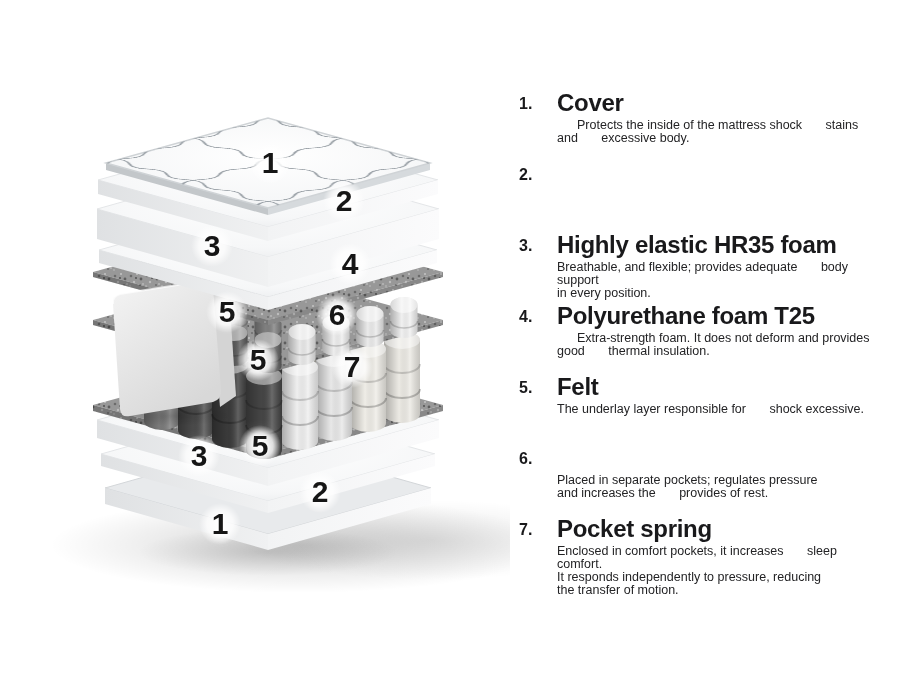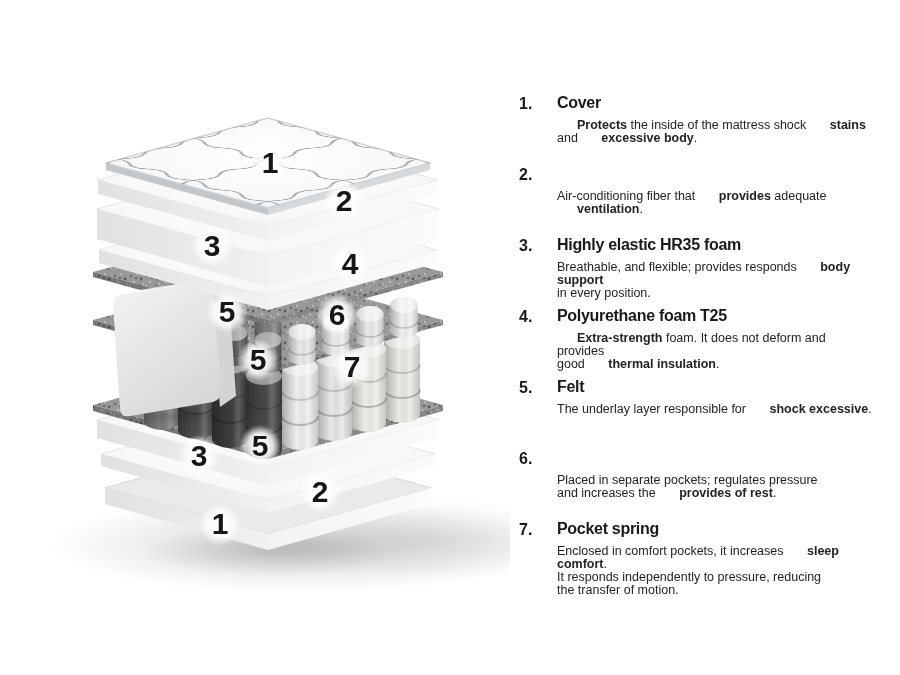--- a/index.html
+++ b/index.html
@@ -11,23 +11,23 @@
   .num{position:absolute;width:58px;height:58px;display:flex;align-items:center;justify-content:center;
        transform:translate(-50%,-50%);
        font-size:30px;font-weight:700;color:#161616;
        background:radial-gradient(closest-side,rgba(255,255,255,.98),rgba(255,255,255,.75) 45%,rgba(255,255,255,0) 72%);
        text-shadow:0 0 3px #fff,0 0 6px #fff,0 0 10px #fff,0 0 16px #fff;}
   
   .legend{position:absolute;left:519px;top:92px;width:356px;}
   .legend-item{display:grid;grid-template-columns:38px 1fr;grid-template-rows:22px auto;height:71px;}
   .legend-item:last-child{height:auto;}
   .li-num{grid-column:1;grid-row:1;font-size:16px;font-weight:700;padding-top:3px;color:#19191b;}
-  .li-title{grid-column:2;grid-row:1;font-size:16px;font-weight:700;line-height:22px;letter-spacing:-0.3px;color:#19191b;}
+  .li-title{grid-column:2;grid-row:1;font-size:24px;font-weight:700;line-height:22px;letter-spacing:-0.3px;color:#19191b;}
   .li-desc{grid-column:2;grid-row:2;font-size:12.5px;line-height:13px;margin-top:5px;white-space:pre-line;color:#232325;}
-  .li-desc .b{font-weight:700;padding-left:20px;}
+  .li-desc .b{font-weight:400;padding-left:20px;}
 </style>
 </head>
 <body>
 
 <div class="page">
 
   <div class="stage">
     <svg width="510" height="640" viewBox="0 0 510 640">
       <defs>
         <radialGradient id="topGrad" cx="50%" cy="42%" r="65%">
@@ -219,27 +219,25 @@
 
   <div class="legend">
     <div class="legend-item">
       <div class="li-num">1.</div>
       <div class="li-title">Cover</div>
       <div class="li-desc"><span class="b">Protects</span><span> the inside of the mattress shock </span><span class="b">stains</span><span>
 and </span><span class="b">excessive body</span><span>.</span></div>
     </div>
     <div class="legend-item">
       <div class="li-num">2.</div>
-      <div class="li-desc"><span>Air-conditioning fiber that </span><span class="b">provides</span><span> adequate
-</span><span class="b">ventilation</span><span>.</span></div>
     </div>
     <div class="legend-item">
       <div class="li-num">3.</div>
       <div class="li-title">Highly elastic HR35 foam</div>
-      <div class="li-desc"><span>Breathable, and flexible; provides responds </span><span class="b">body support</span><span>
+      <div class="li-desc"><span>Breathable, and flexible; provides adequate </span><span class="b">body support</span><span>
 in every position.</span></div>
     </div>
     <div class="legend-item">
       <div class="li-num">4.</div>
       <div class="li-title">Polyurethane foam T25</div>
       <div class="li-desc"><span class="b">Extra-strength</span><span> foam. It does not deform and provides
 good </span><span class="b">thermal insulation</span><span>.</span></div>
     </div>
     <div class="legend-item">
       <div class="li-num">5.</div>

